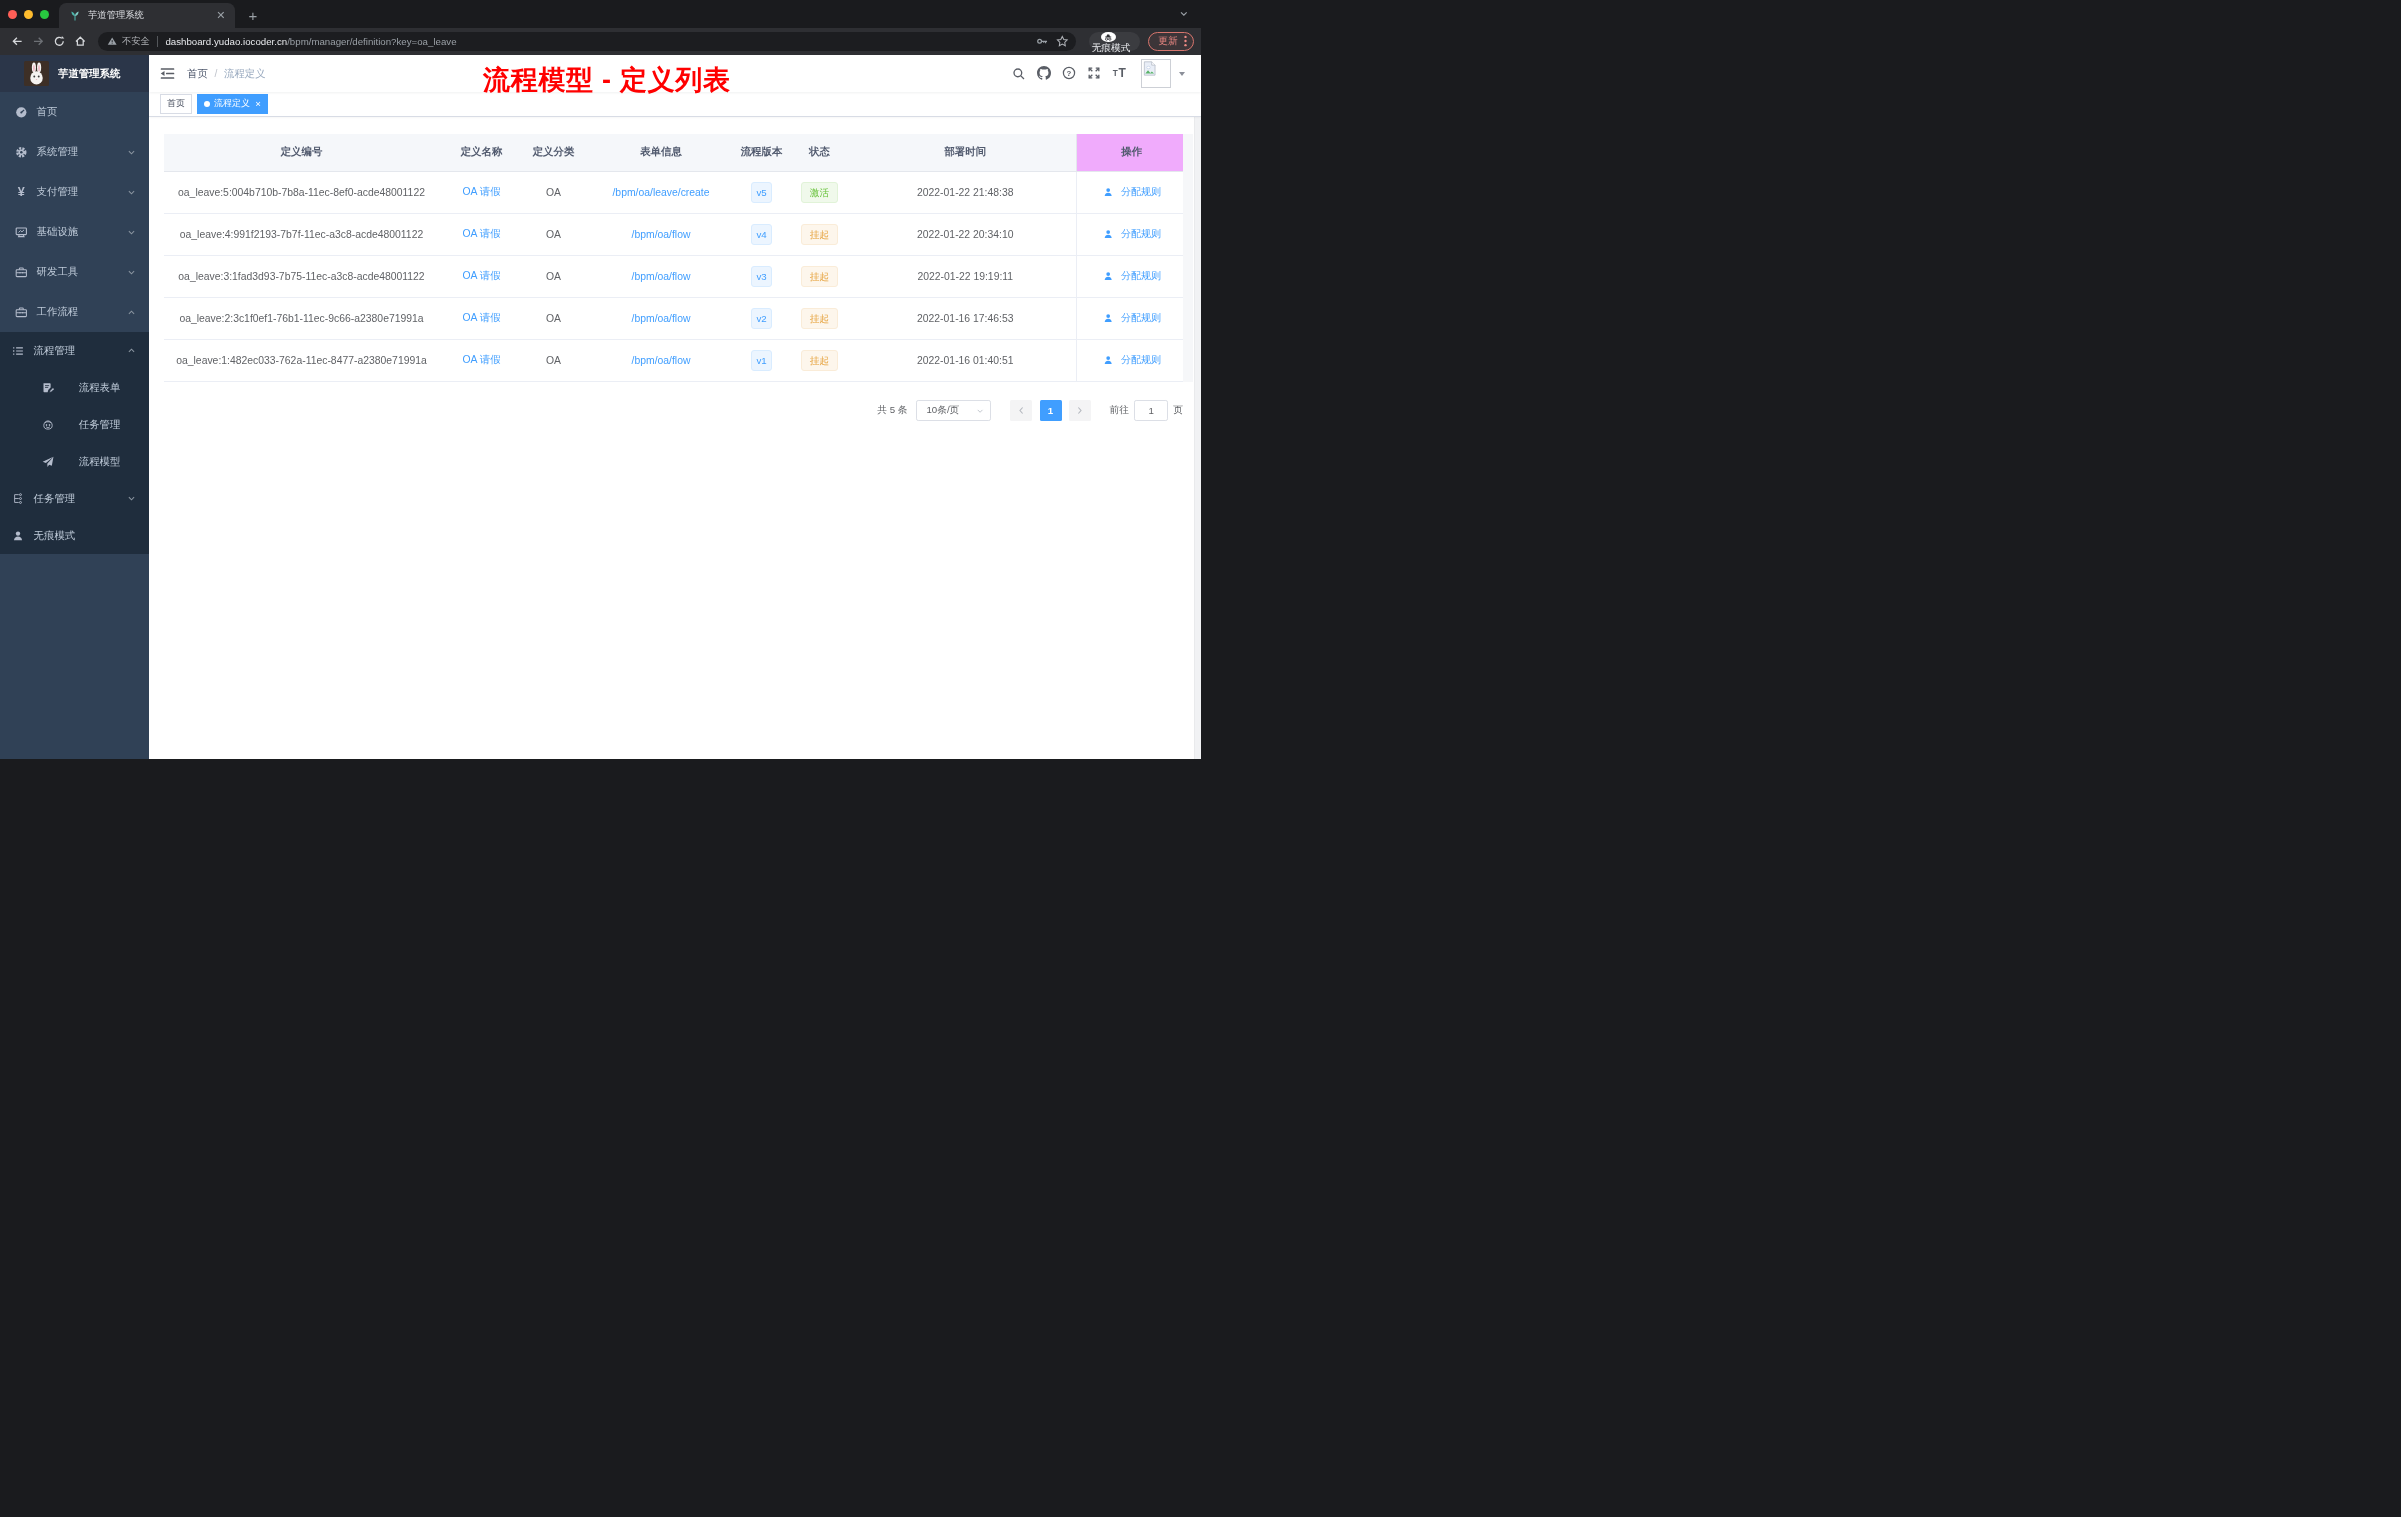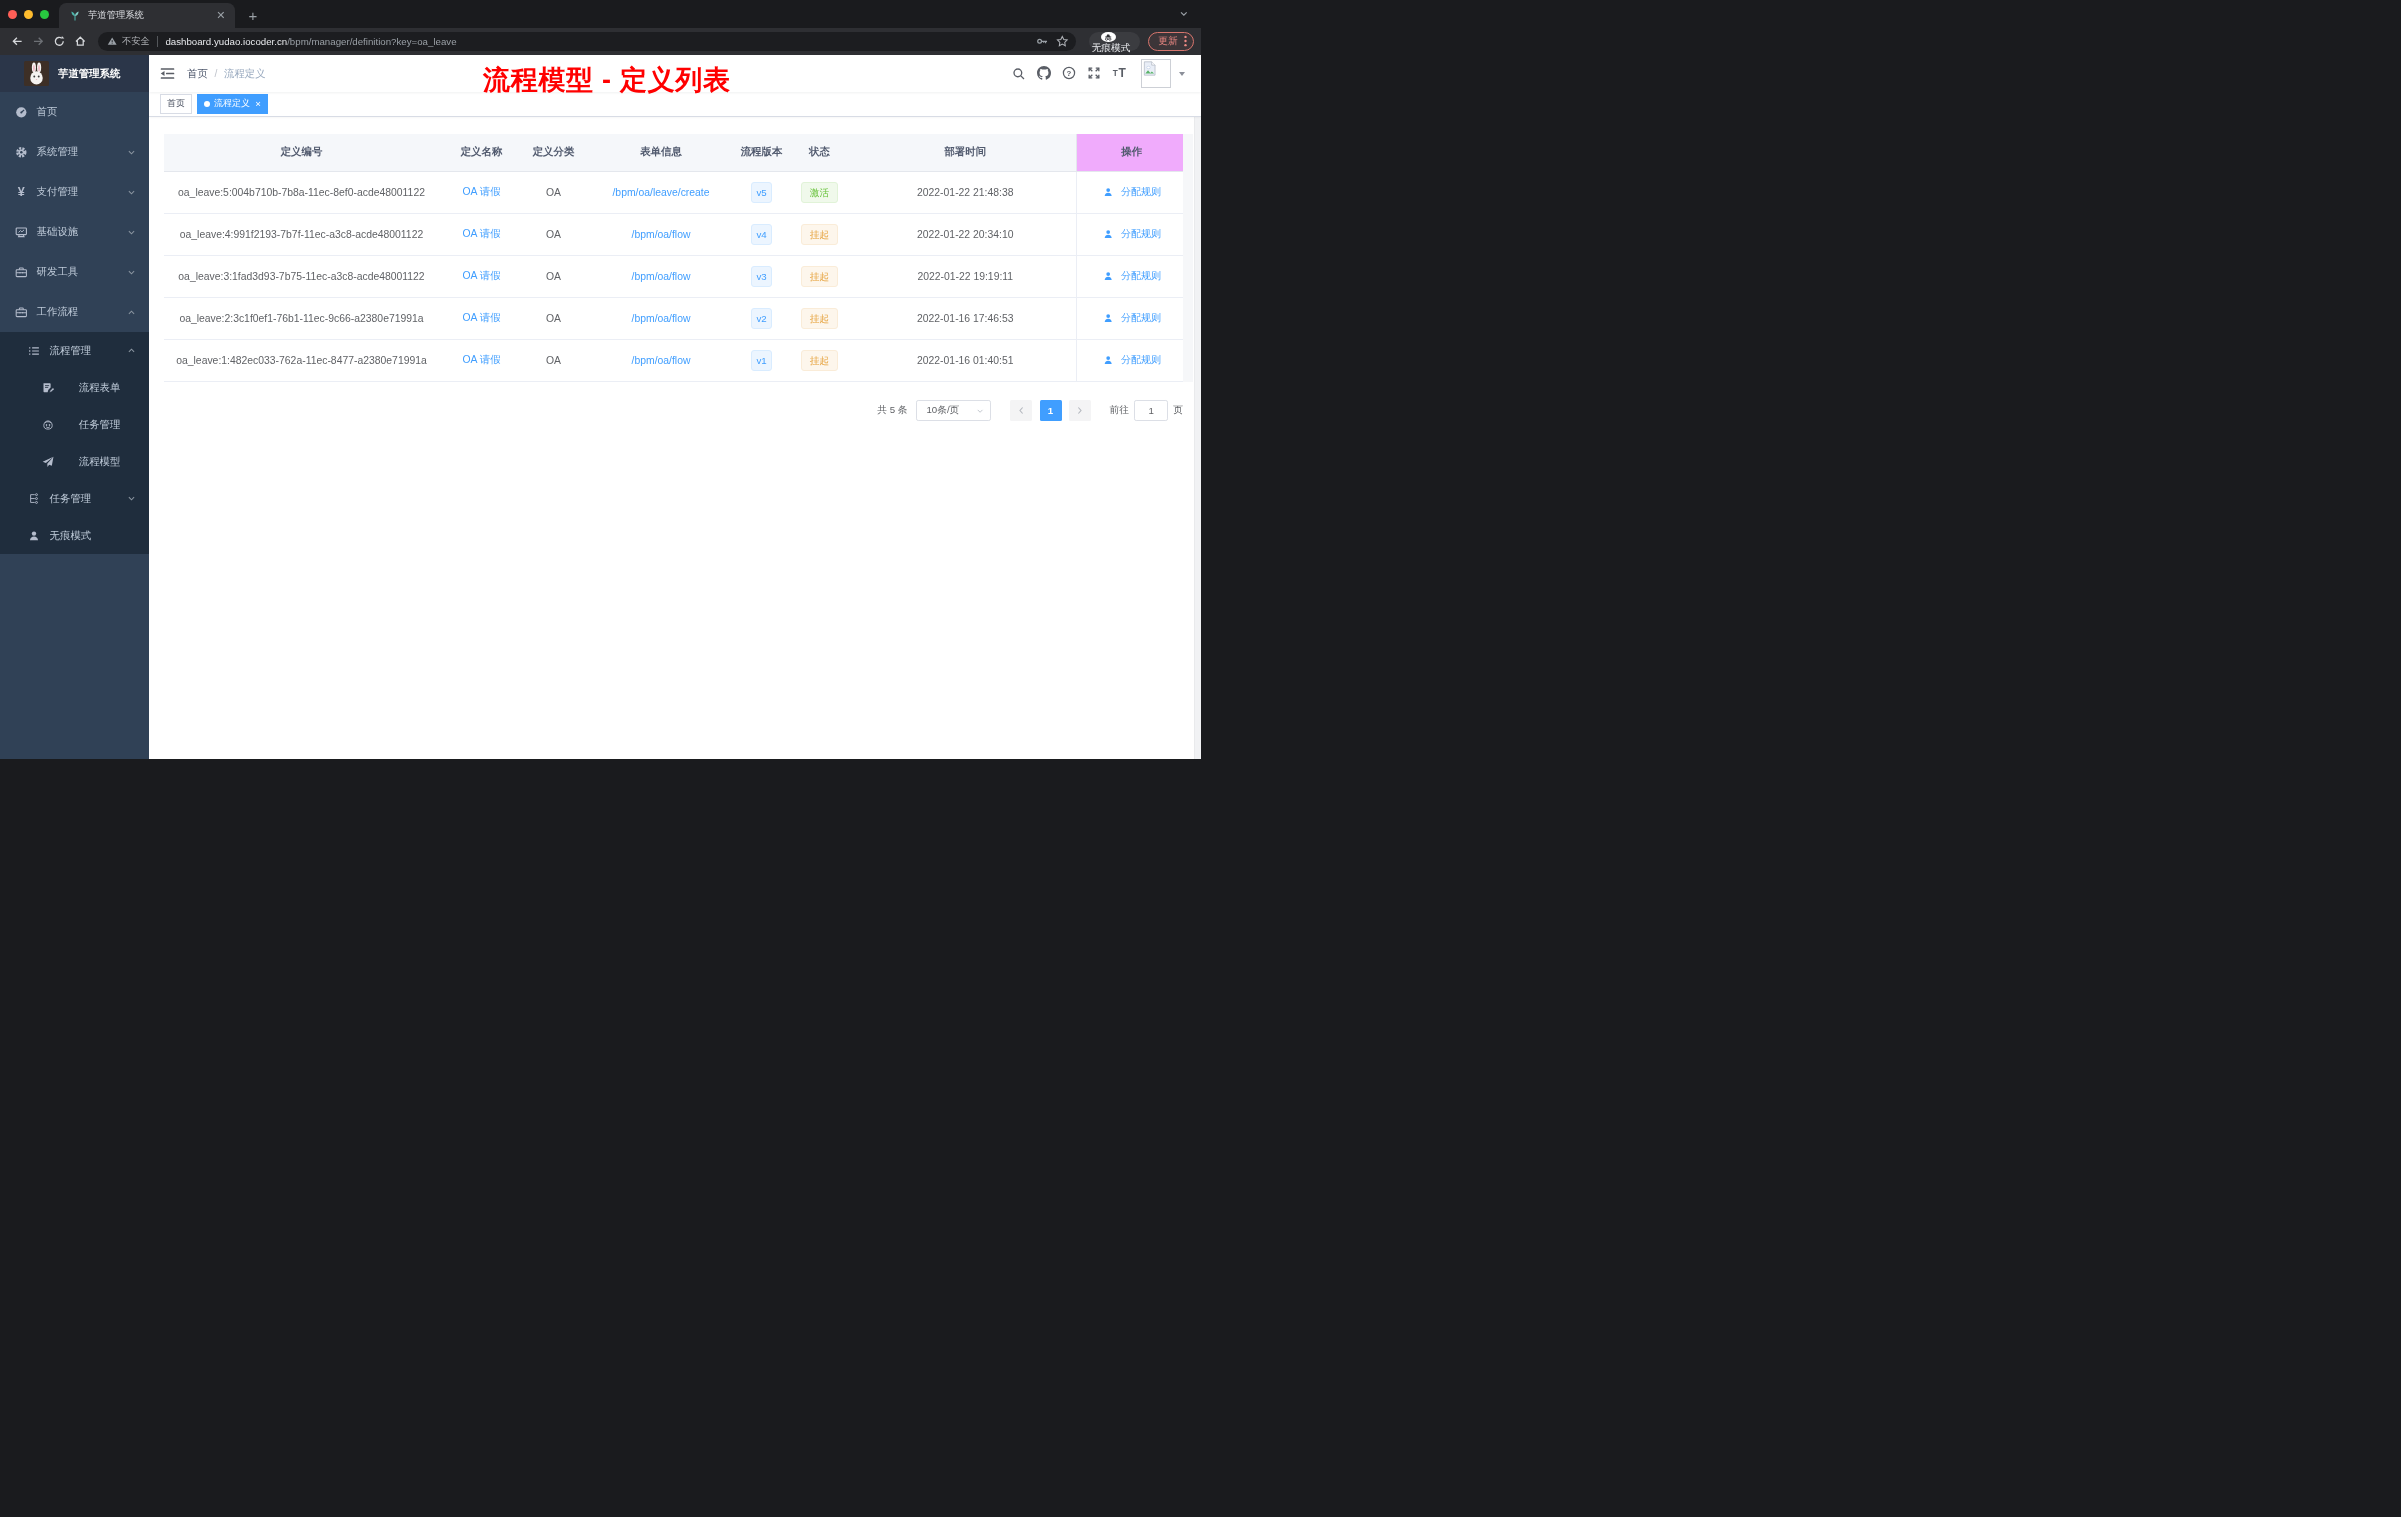--- a/index.html
+++ b/index.html
@@ -39,21 +39,21 @@
 
   
   .sidebar { width:149px; background:#304156; flex-shrink:0; color:#bfcbd9; overflow:hidden; }
   .logo-bar { height:37px; background:#2b3649; display:flex; align-items:center; padding-left:24px; }
   .logo-img { width:25px; height:25px; border-radius:1.5px; overflow:hidden; flex-shrink:0; }
   .logo-title { color:#fff; font-size:10.4px; font-weight:bold; margin-left:9px; white-space:nowrap; }
   .menu-item { height:40px; display:flex; align-items:center; padding:0 13.4px 0 15px; font-size:10.4px; cursor:pointer; }
   .menu-item .mi-icon { width:12.6px; height:12.6px; display:flex; align-items:center; justify-content:center; flex-shrink:0; }
   .menu-item .mi-label { margin-left:9px; flex:1; white-space:nowrap; }
   .submenu { background:#1f2d3d; }
-  .submenu .menu-item { height:37px; padding-left:28px; }
+  .submenu .menu-item { height:37px; padding-left:12px; }
   .submenu .menu-item.lvl2 { padding-left:42px;text-align:center; }
   .yen { font-size:12.6px; font-weight:bold; color:#b4bccc; line-height:1; }
 
   
   .main { flex:1; display:flex; flex-direction:column; position:relative; min-width:0; }
   .navbar { height:37px; background:#fff; display:flex; align-items:center; padding:0 16.3px 0 11px; box-shadow:0 0.7px 3px rgba(0,21,41,.08); position:relative; z-index:2; flex-shrink:0; }
   .hamburger { width:15px; height:15px; margin-right:12px; }
   .breadcrumb { display:flex; align-items:center; font-size:10.4px; }
   .bc-home { color:#515a6e; } .bc-sep { color:#c0c4cc; margin:0 6.7px; } .bc-cur { color:#97a8be; }
   .nav-spacer { flex:1; }

